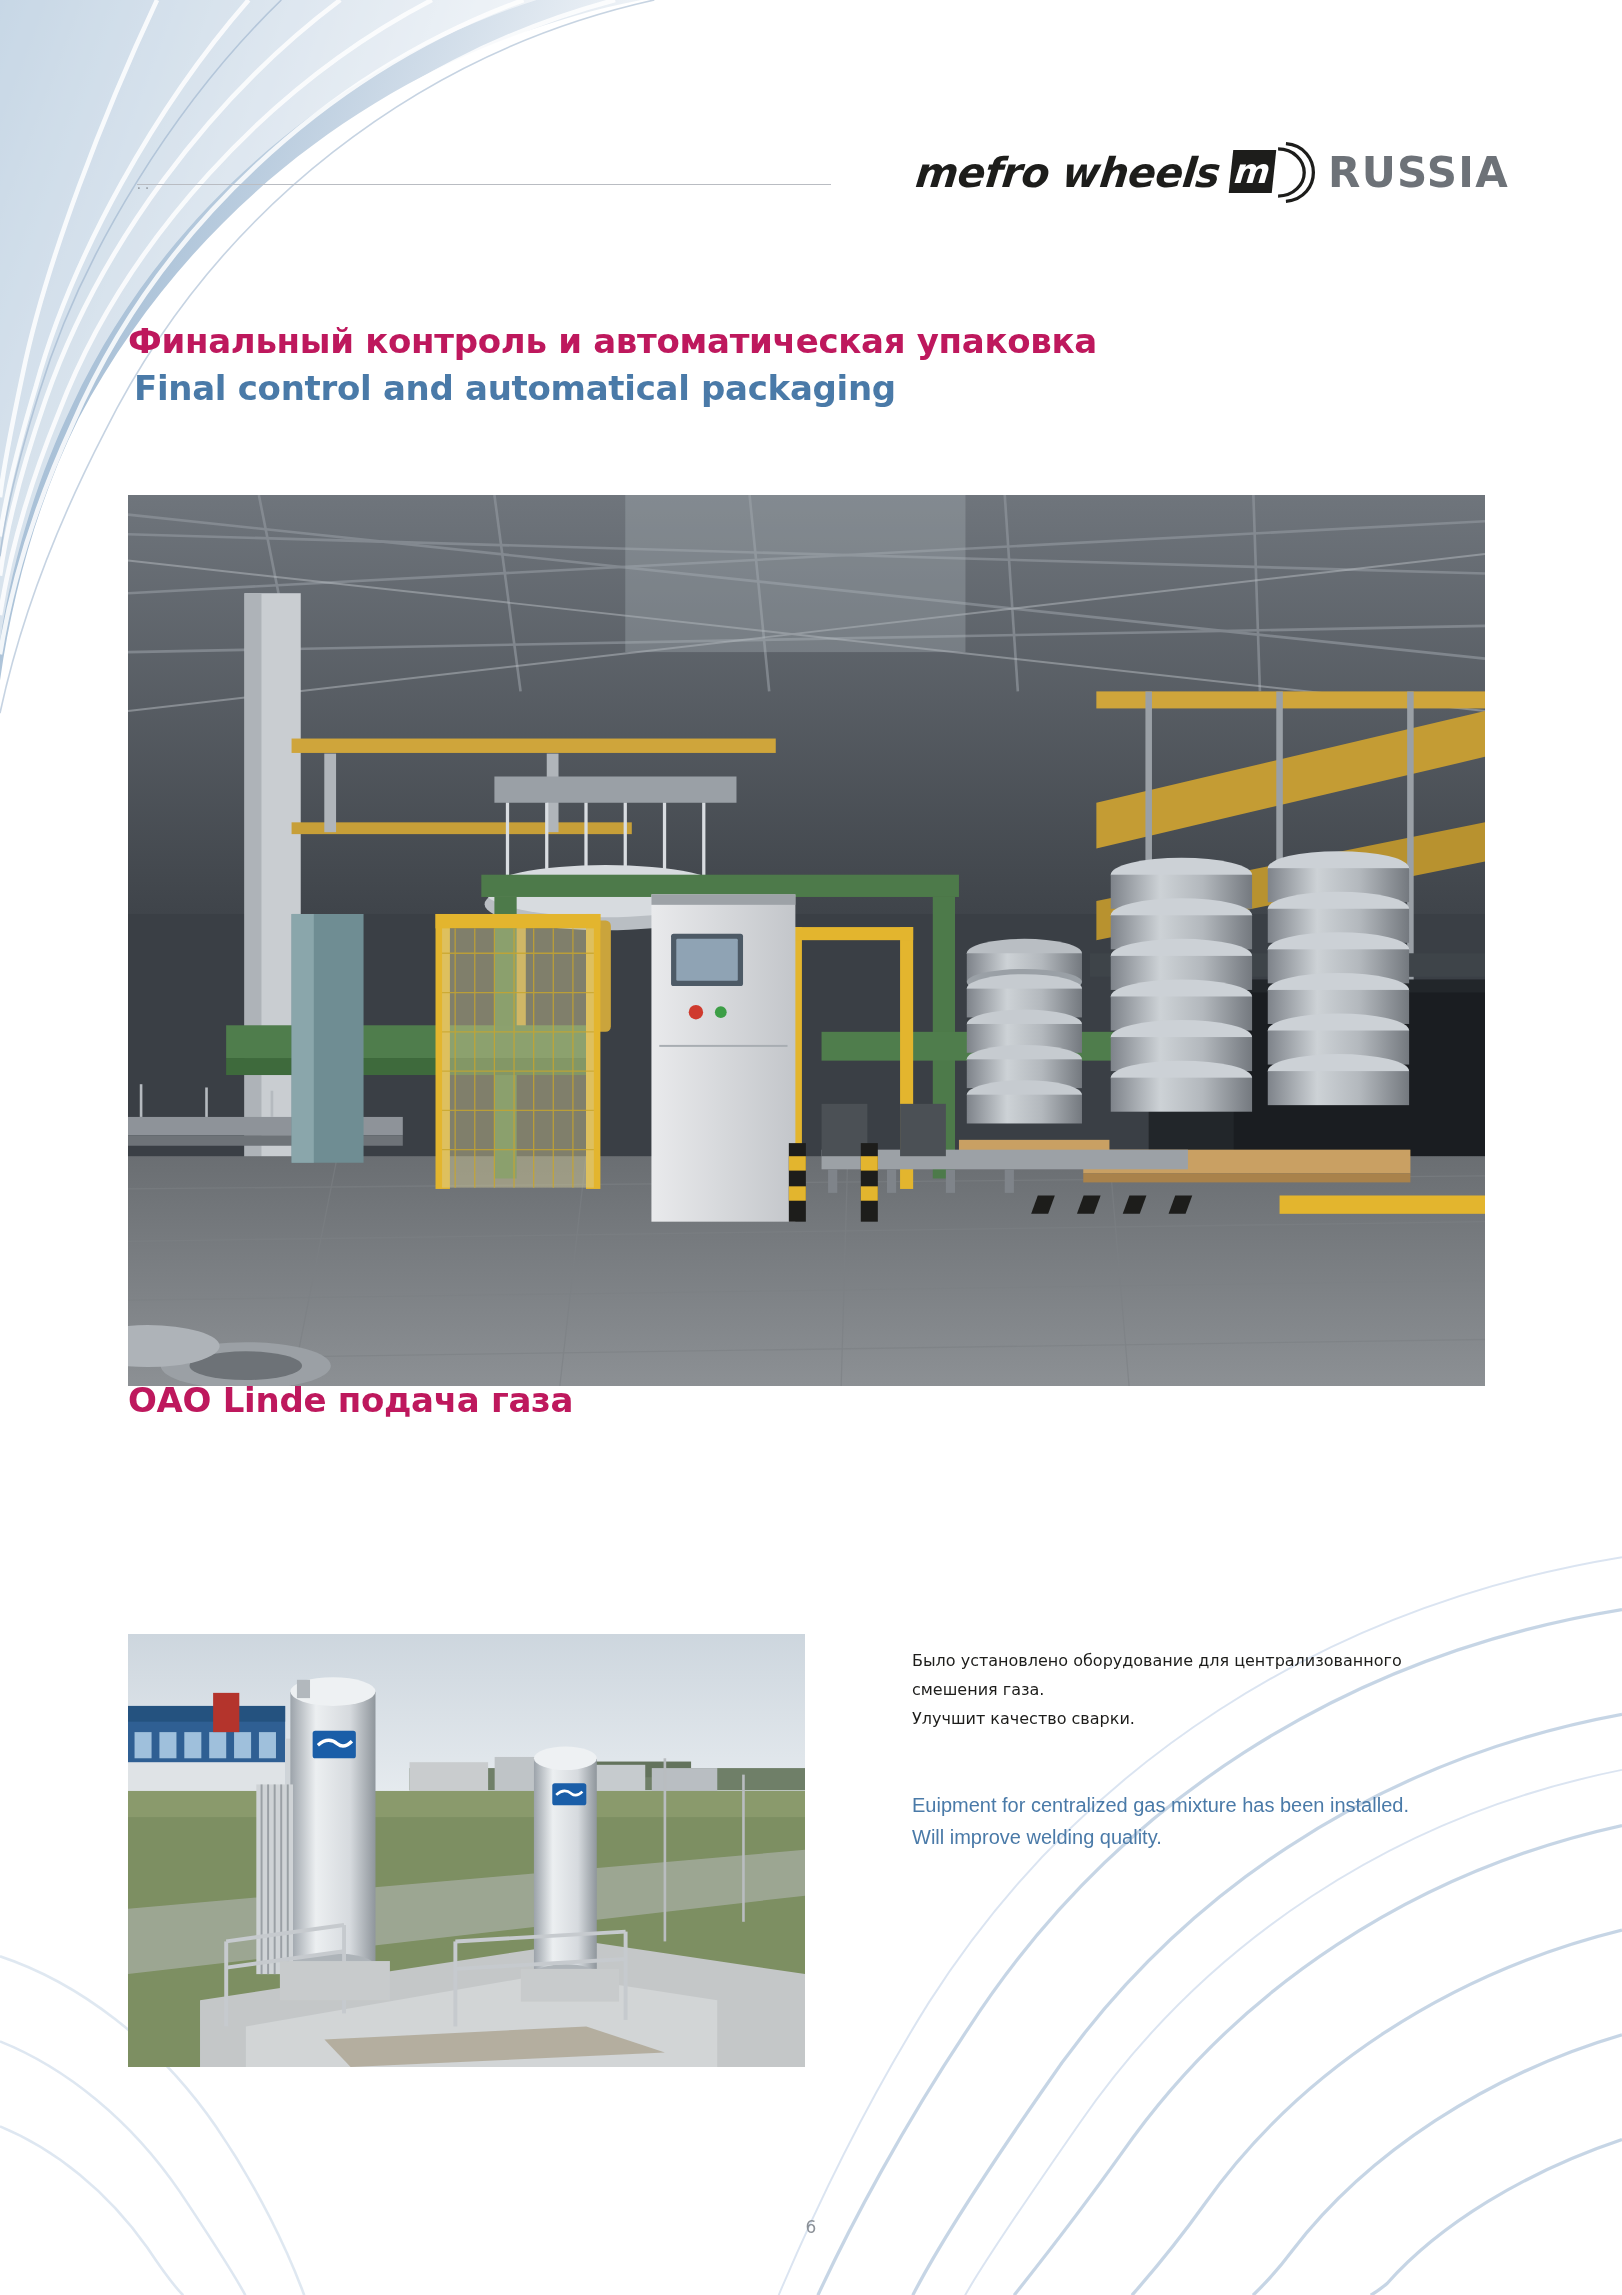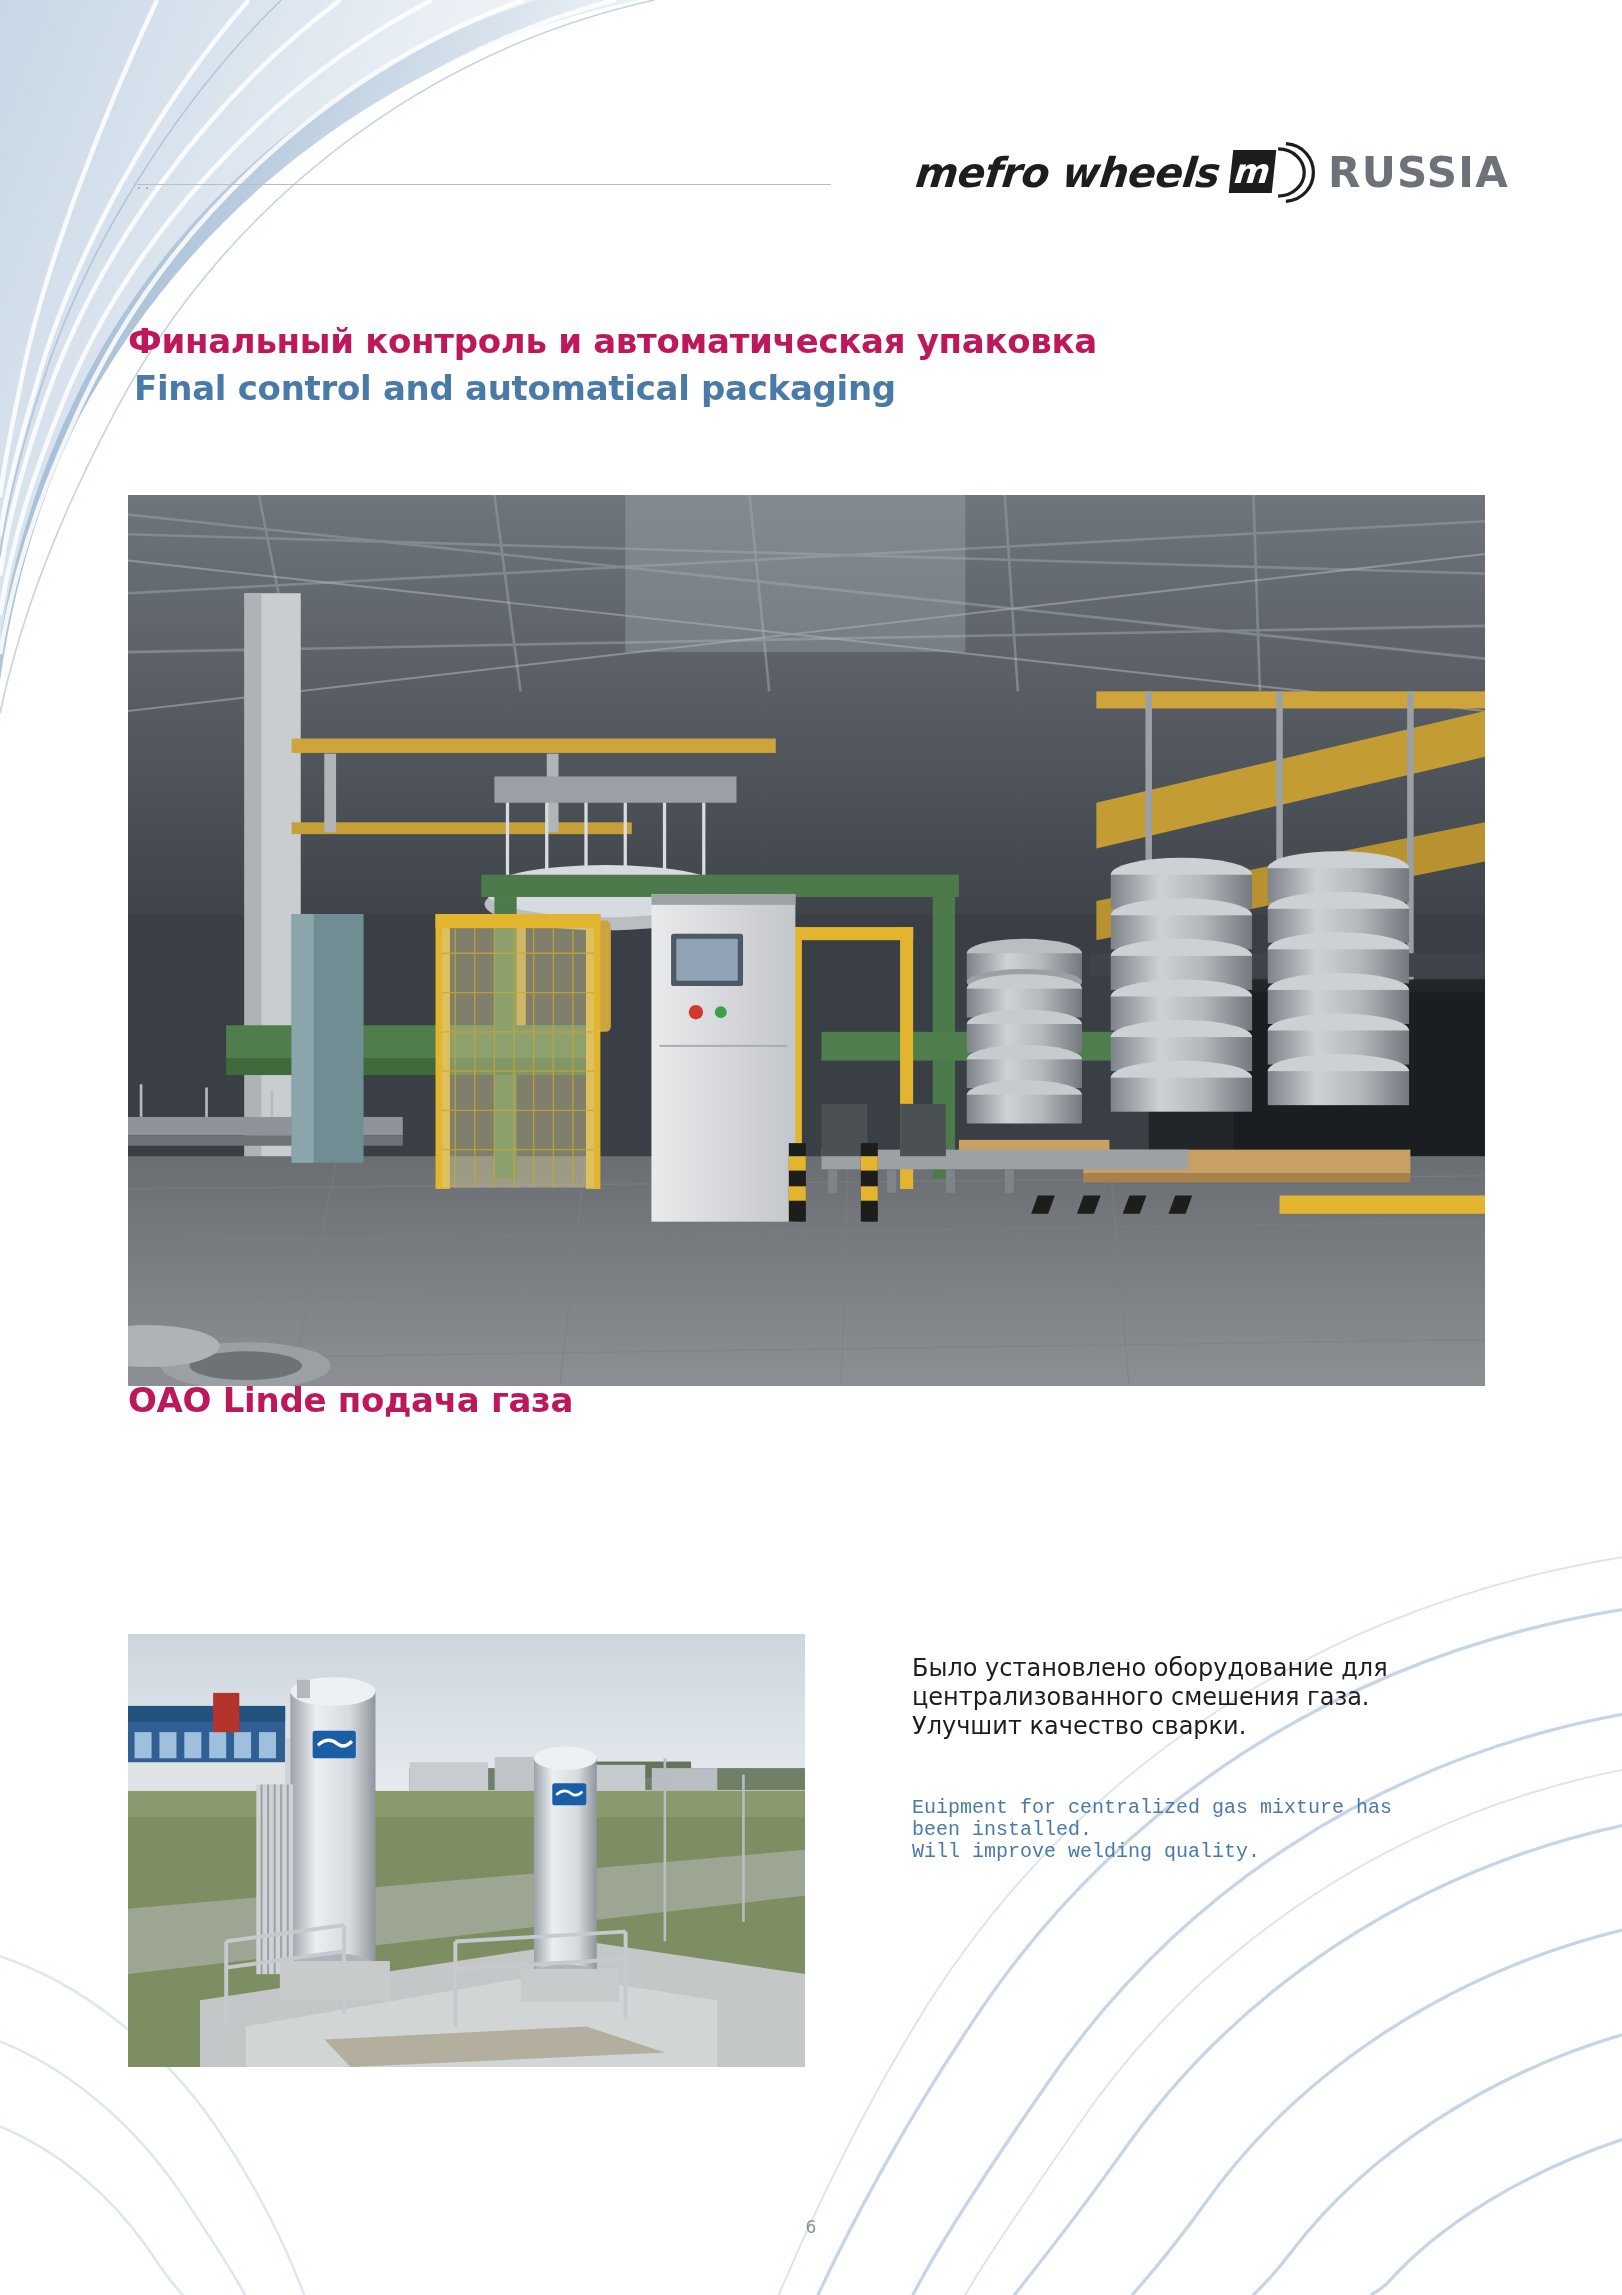--- a/index.html
+++ b/index.html
@@ -138,29 +138,29 @@
 
   
   .caption-block {
     position: absolute;
     left: 912px;
     top: 1646px;
     width: 537px;
   }
   .caption-ru {
     font-family: "DejaVu Sans", sans-serif;
-    font-size: 24px;
+    font-size: 16px;
     line-height: 29px;
     color: #1d1d1b;
-    margin: 8px 0 56px 0;
+    margin: 0 0 56px 0;
   }
   .caption-en {
-    font-family: Liberation Mono, monospace;
+    font-family: Liberation Sans, sans-serif;
     font-size: 20px;
-    line-height: 22px;
+    line-height: 32px;
     color: #4a7aa8;
     margin: 0;
   }
 
   
   .page-number {
     position: absolute;
     left: 0;
     top: 2217px;
     width: 1622px;

